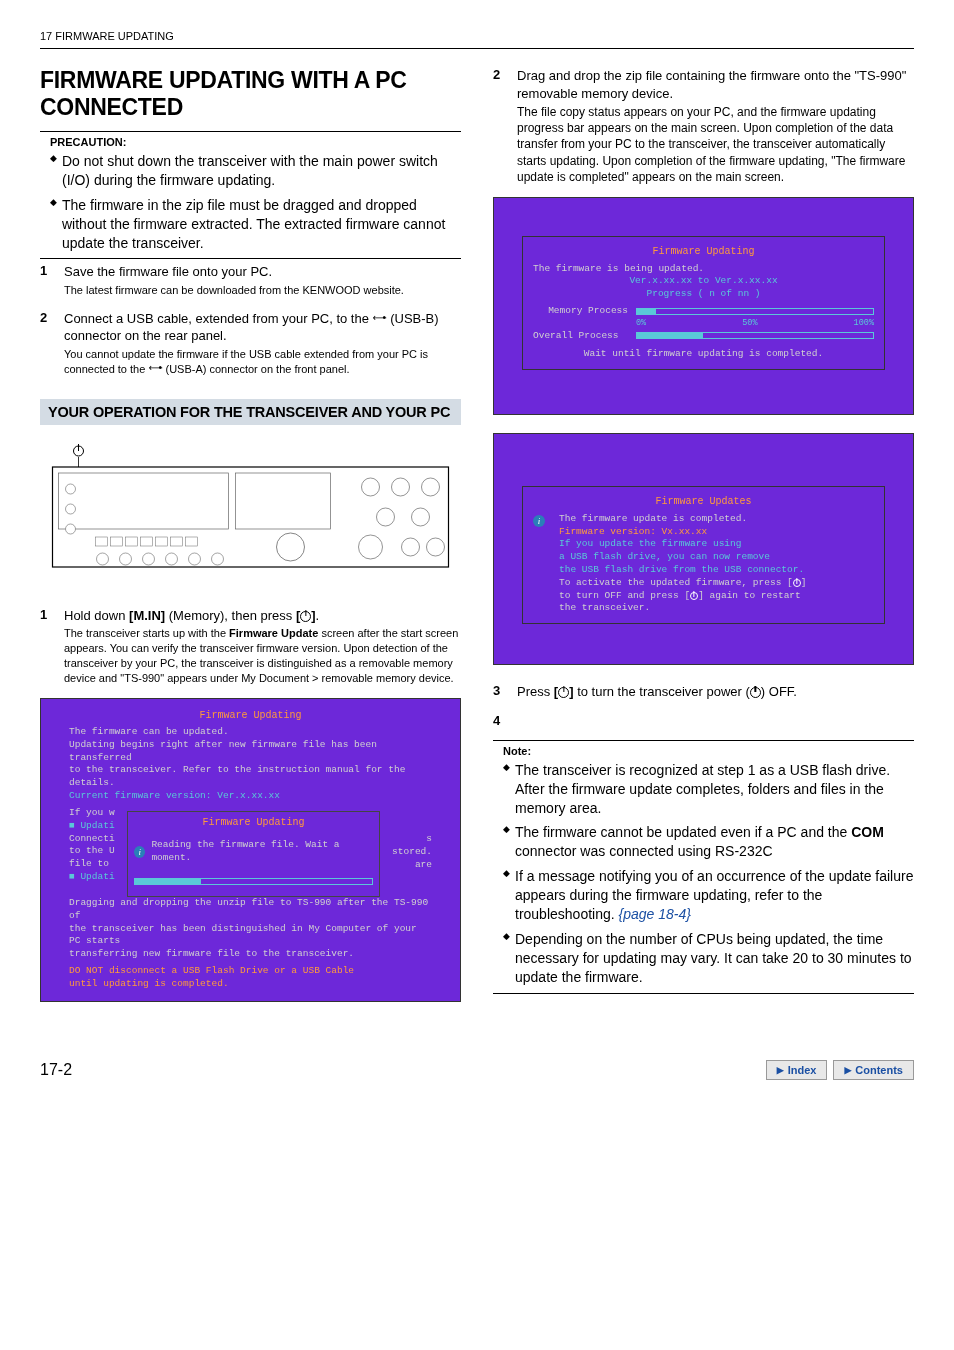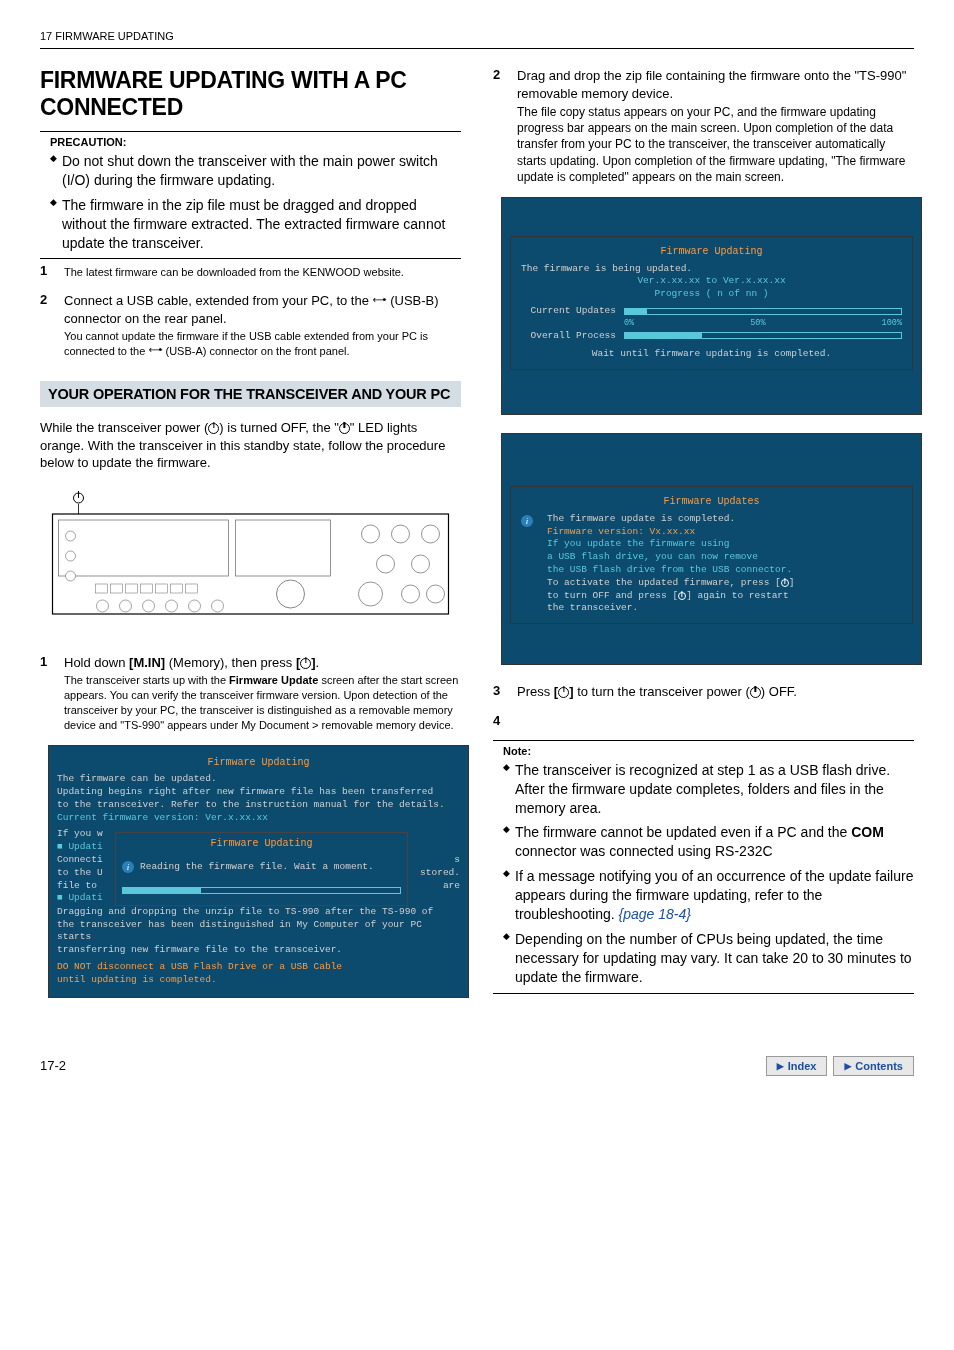--- a/index.html
+++ b/index.html
@@ -23,41 +23,41 @@
   .step-body .detail { font-size: 11px; line-height: 1.35; margin-top: 2px; }
   .para { font-size: 13px; line-height: 1.35; margin-bottom: 10px; }
   .power-icon { display: inline-block; width: 11px; height: 11px; border: 1.3px solid #000; border-radius: 50%; position: relative; vertical-align: -2px; }
   .power-icon::after { content: ""; position: absolute; left: 50%; top: -2px; width: 1.3px; height: 6px; background: #000; transform: translateX(-50%); }
   .power-icon.white { border-color: #fff; }
   .power-icon.white::after { background: #fff; }
   .usb-icon { display: inline-block; width: 14px; height: 10px; position: relative; vertical-align: -1px; }
   .usb-icon::before { content: "⟵"; font-size: 10px; position: absolute; left: 0; top: -3px; }
   .usb-icon::after { content: "•"; position: absolute; left: 10px; top: -3px; font-size: 10px; }
 
-  .screenshot { width: 100%; background: #0c4a6e; color: #fff; font-family: "Courier New", monospace; font-size: 9.5px; line-height: 1.35; padding: 10px 8px; margin: 10px 0 18px 8px; border: 1px solid #333; position: relative; }
+  .screenshot { width: 100%; background: #6d28d9; color: #fff; font-family: "Courier New", monospace; font-size: 9.5px; line-height: 1.35; padding: 10px 28px; margin: 10px 0 18px 0; border: 1px solid #333; position: relative; }
   .screenshot .ss-title { text-align: center; color: #ff9a3c; font-size: 10px; margin-bottom: 4px; }
   .screenshot .ss-cyan { color: #5ac8d8; }
   .screenshot .ss-orange { color: #ff9a3c; }
   .screenshot .ss-line { color: #d0d0d0; }
   .screenshot .info-icon { display: inline-block; width: 12px; height: 12px; border-radius: 50%; background: #2a7fb8; color: #fff; text-align: center; line-height: 12px; font-family: Georgia, serif; font-style: italic; font-size: 9px; margin-right: 6px; vertical-align: middle; }
   .screenshot .dialog { border: 1px solid #444; padding: 8px 6px; margin-top: 4px; }
   .screenshot .progress-outline { border: 1px solid #5ac8d8; height: 7px; margin: 3px 0; position: relative; }
   .screenshot .progress-fill { position: absolute; left: 0; top: 0; bottom: 0; background: #5ac8d8; }
   .screenshot .pct-row { display: flex; justify-content: space-between; font-size: 8.5px; color: #5ac8d8; }
   .screenshot.small { min-height: 200px; }
 
   .note-line { border-top: 1px solid #000; margin: 6px 0 4px 0; }
   .note-label { font-size: 11px; font-weight: bold; padding-left: 10px; margin-bottom: 4px; }
   .link-txt { color: #1a4fa3; font-style: italic; }
 
   .radio-box { width: 100%; height: 140px; margin: 14px 0 28px 0; position: relative; }
   .radio-svg { width: 100%; height: 100%; }
 
   .footer { display: flex; justify-content: space-between; align-items: center; margin-top: 40px; }
-  .page-num { font-size: 13px; }
+  .page-num { font-size: 16px; }
   .footer-buttons { display: flex; gap: 6px; }
   .foot-btn { background: #e8e8e8; border: 1px solid #999; padding: 3px 10px; font-size: 11px; font-weight: bold; color: #1a4fa3; display: flex; align-items: center; gap: 4px; cursor: pointer; }
   .foot-btn .tri { color: #1a4fa3; font-size: 9px; }
 </style>
 </head>
 <body>
 
 <div class="page">
   <div class="header-line">17 FIRMWARE UPDATING</div>
   <div class="top-rule"></div>
@@ -72,41 +72,39 @@
       <ul class="bullets">
         <li>Do not shut down the transceiver with the main power switch (I/O) during the firmware updating.</li>
         <li>The firmware in the zip file must be dragged and dropped without the firmware extracted. The extracted firmware cannot update the transceiver.</li>
       </ul>
       <div class="precaution-line"></div>
 
 
       <div class="step">
         <div class="step-num">1</div>
         <div class="step-body">
+          <div class="lead">Save the firmware file onto your PC.</div>
           <div class="detail">The latest firmware can be downloaded from the KENWOOD website.</div>
         </div>
       </div>
 
       <div class="step">
         <div class="step-num">2</div>
         <div class="step-body">
           <div class="lead">
             <span>Connect a USB cable, extended from your PC, to the </span><span class="usb-icon"></span><span> (USB-B) connector on the rear panel.</span>
           </div>
           <div class="detail">
             <span>You cannot update the firmware if the USB cable extended from your PC is connected to the </span><span class="usb-icon"></span><span> (USB-A) connector on the front panel.</span>
           </div>
         </div>
       </div>
 
       <div class="section-heading">YOUR OPERATION FOR THE TRANSCEIVER AND YOUR PC</div>
 
-      <div class="para">
-        <span>While the transceiver power (</span><span class="power-icon"></span><span>) is turned OFF, the "</span><span class="power-icon"></span><span>" LED lights orange. With the transceiver in this standby state, follow the procedure below to update the firmware.</span>
-      </div>
 
       <div class="radio-box">
         <svg class="radio-svg" viewBox="0 0 420 140">
           <circle cx="38" cy="12" r="5" fill="none" stroke="#000" stroke-width="1"></circle>
           <line x1="38" y1="5" x2="38" y2="12" stroke="#000" stroke-width="1"></line>
           <line x1="38" y1="18" x2="38" y2="28" stroke="#000" stroke-width="0.8"></line>
           <rect x="12" y="28" width="396" height="100" fill="#fff" stroke="#000" stroke-width="1.2"></rect>
           <rect x="18" y="34" width="170" height="56" fill="#fff" stroke="#666" stroke-width="0.7"></rect>
           <rect x="195" y="34" width="95" height="56" fill="#fff" stroke="#666" stroke-width="0.7"></rect>
           <circle cx="250" cy="108" r="14" fill="#fff" stroke="#666" stroke-width="0.8"></circle>
@@ -204,34 +202,34 @@
       </div>
 
       <div class="screenshot small">
         <div style="height:28px;"></div>
         <div style="border:1px solid #333; padding:8px 10px;">
           <div class="ss-title">Firmware Updating</div>
           <div class="ss-line" style="">The firmware is being updated.</div>
           <div class="ss-cyan" style="text-align:center;">Ver.x.xx.xx to Ver.x.xx.xx</div>
           <div class="ss-cyan" style="text-align:center;">Progress ( n of nn )</div>
           <div style="display:flex; align-items:center; gap:8px; margin-top:4px;">
-            <span class="ss-line" style="width:95px; text-align:right;">Current Updates</span>
+            <span class="ss-line" style="width:95px; text-align:right;">Memory Process</span>
             <div style="flex:1;">
               <div class="progress-outline">
                   <div class="progress-fill" style="width:8%;"></div>
                 </div>
             </div>
           </div>
           <div class="pct-row" style="padding-left:103px;">
             <span>0%</span>
             <span>50%</span>
             <span>100%</span>
           </div>
           <div style="display:flex; align-items:center; gap:8px;">
-            <span class="ss-line" style="width:95px; text-align:right;">Overall Process</span>
+            <span class="ss-line" style="width:95px; ">Overall Process</span>
             <div style="flex:1;">
               <div class="progress-outline">
                   <div class="progress-fill" style="width:28%;"></div>
                 </div>
             </div>
           </div>
           <div class="ss-line" style="text-align:center; margin-top:6px;">Wait until firmware updating is completed.</div>
         </div>
         <div style="height:34px;"></div>
       </div>

